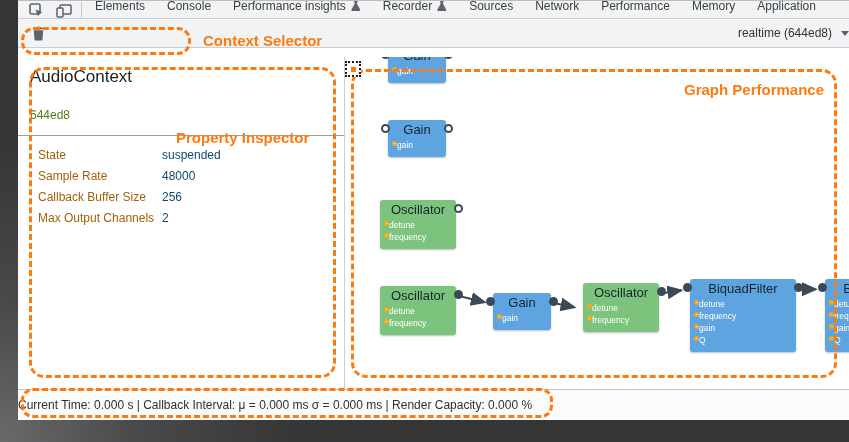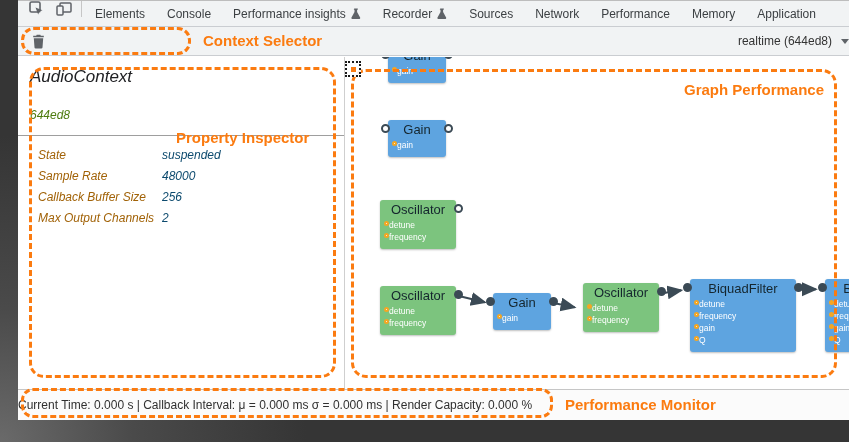--- a/index.html
+++ b/index.html
@@ -8,37 +8,37 @@
     position: relative; width: 849px; height: 442px; overflow: hidden;
     background: #353535;
     background-image: radial-gradient(circle at 0px 442px, #6a6a6a 0%, #4a4a4a 14%, #353535 32%);
   }
   .devtools {
     position: absolute; left: 18px; top: 0; width: 831px; height: 420px;
     background: #fff; border-top: 1px solid #bdbdbd; overflow: hidden;
   }
   
   .tabbar {
-    height: 26px; background: #f1f3f4; border-bottom: 1px solid #cacdd1;
-    display: flex; align-items: flex-start; overflow: hidden; white-space: nowrap;
+    height: 18px; background: #f1f3f4; border-bottom: 1px solid #cacdd1;
+    display: flex; align-items: flex-end; overflow: hidden; white-space: nowrap;
   }
   .tb-icons { display: flex; align-items: center; gap: 12px; padding: 0 9px 0 11px; flex: 0 0 auto; }
   .tb-divider { width: 1px; height: 16px; background: #c6c6c6; margin-right: 2px; flex: 0 0 auto; }
   .tab { padding: 0 11px; font-size: 12px; color: #3c4043; display: inline-flex; align-items: center; gap: 5px; flex: 0 0 auto; height: 25px; }
   .flask { flex: 0 0 auto; }
   
   .toolbar {
     height: 29px; background: #f1f3f4; border-bottom: 1px solid #cacdd1;
     display: flex; align-items: center; padding-left: 14px; justify-content: space-between;
   }
   .ctx-select { display: flex; align-items: center; gap: 6px; margin-left: 19px; font-size: 12px; color: #333; cursor: default; }
   .caret { width: 0; height: 0; border-left: 4px solid transparent; border-right: 4px solid transparent; border-top: 5px solid #5f6368; margin-left: 3px; }
   
   .content { position: absolute; top: 56px; left: 0; right: 0; bottom: 31px; display: flex; }
-  .left-panel { width: 327px; border-right: 1px solid #cfcfcf; background: #fff; padding: 10px 0 0 12px; font-style: italic; }
+  .left-panel { width: 327px; border-right: 1px solid #cfcfcf; background: #fff; padding: 10px 0 0 12px; }
   .pi-title { font-size: 17px; color: #202124; font-weight: 400; }
   .pi-id { font-size: 12px; color: #4d7c0f; margin-top: 21px; }
   .pi-divider { border-bottom: 1px solid #9e9e9e; margin: 13px 0 8px -12px; }
   .pi-table { font-size: 12px; color: #202124; }
   .pi-row { display: flex; height: 21px; align-items: center; padding-left: 8px; }
   .pi-row .k { width: 124px; color: #a16207; }
   .pi-row .v { color: #0c4a6e; }
   
   .graph { position: relative; flex: 1; overflow: hidden; background: #fff; }
   .edges { position: absolute; left: 0; top: 0; width: 100%; height: 100%; }
@@ -255,14 +255,13 @@
   <div class="ann-label ctx-label">Context Selector</div>
 
   <div class="ann-box pi-box"></div>
   <div class="ann-label pi-label">Property Inspector</div>
 
   <div class="ann-box gv-box"></div>
   <div class="gv-marker"></div>
   <div class="ann-label gv-label">Graph Performance</div>
 
   <div class="ann-box pm-box"></div>
-  <div class="ann-label pm-label">Performance Monitor</div>
 </div>
 
 </body></html>

